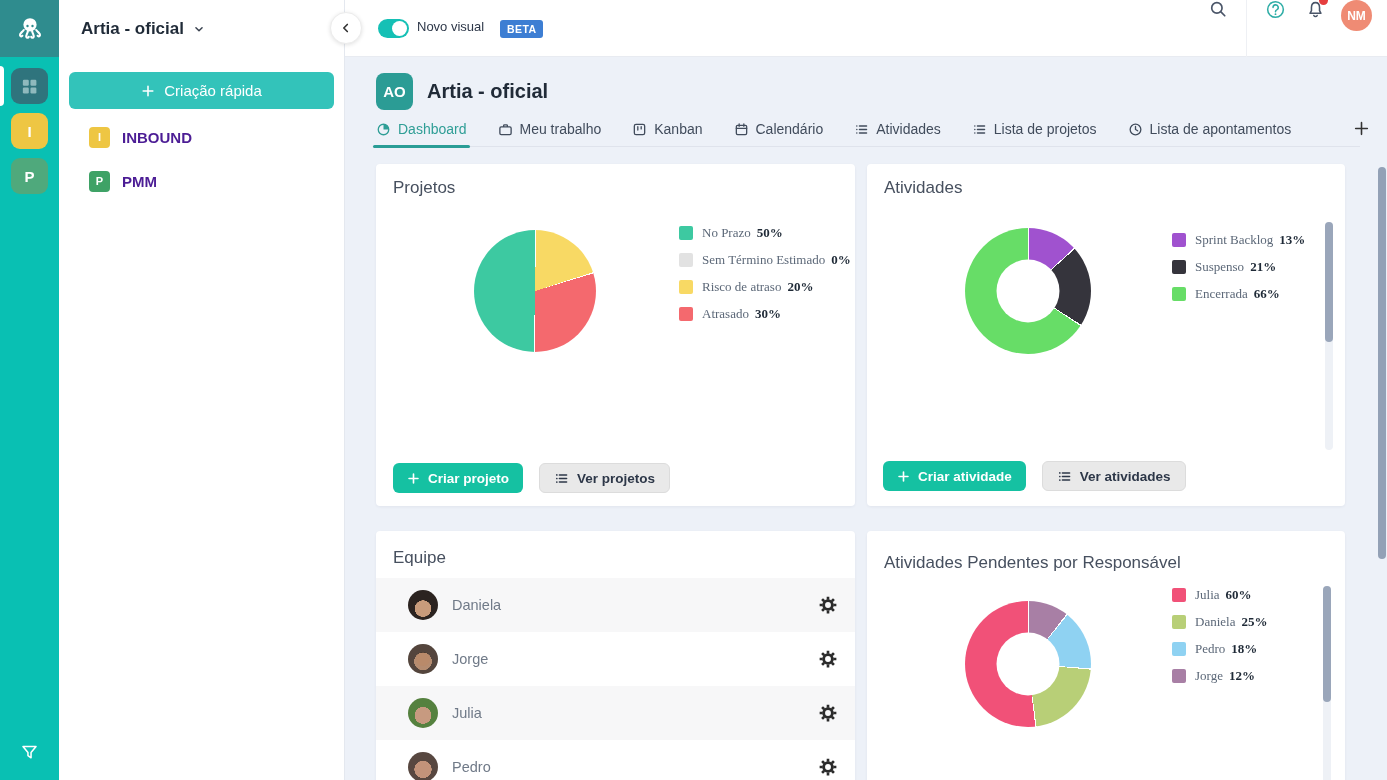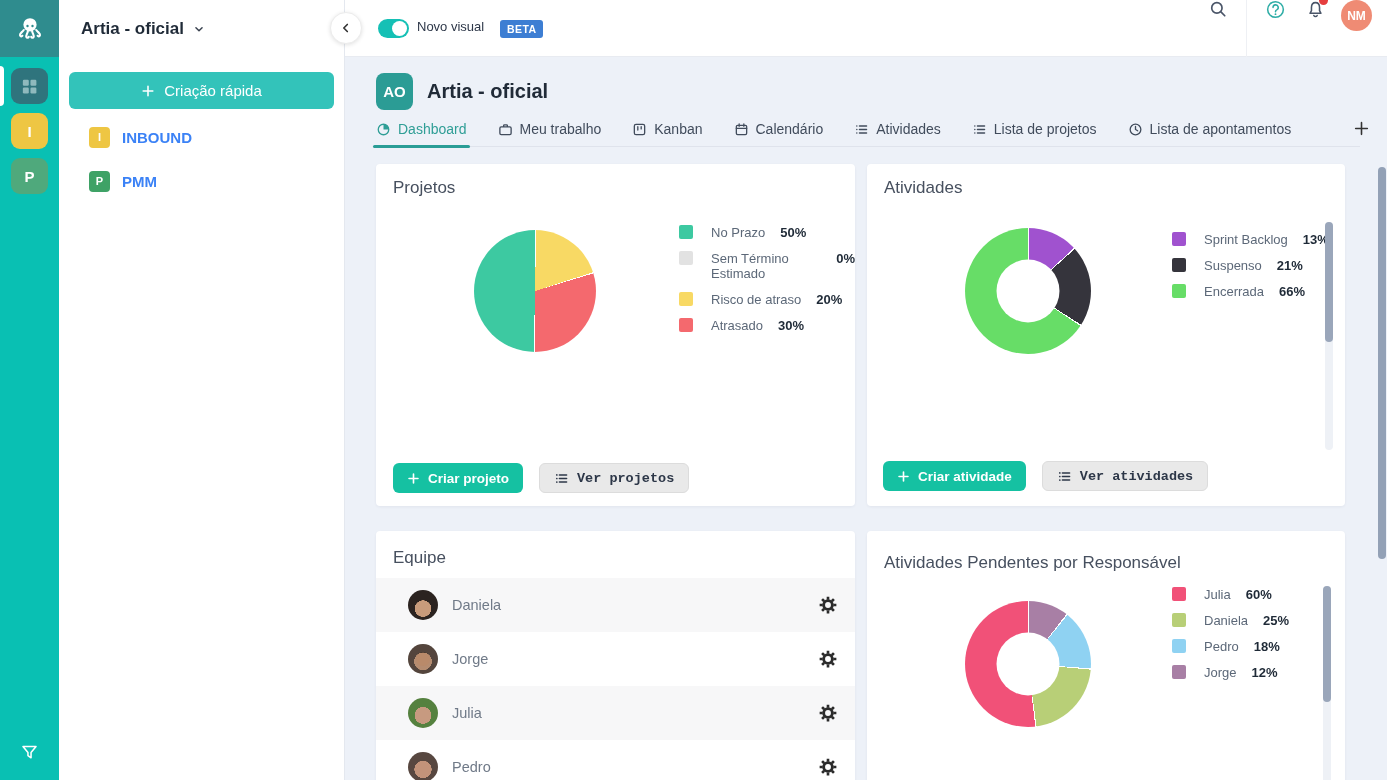--- a/index.html
+++ b/index.html
@@ -16,21 +16,21 @@
   .rail-filter { position:absolute; bottom:18px; left:0; width:59px; display:flex; justify-content:center; cursor:pointer; }
 
   
   .sidebar { position:absolute; left:59px; top:0; width:286px; height:780px; background:#fff; border-right:1px solid #e4e8ef; z-index:4; }
   .sb-head { height:57px; display:flex; align-items:center; padding-left:22px; gap:8px; cursor:pointer; }
   .sb-title { font-size:17px; font-weight:bold; color:#1f2a37; }
   .sb-quick { margin:15px 10px 0 10px; height:37px; background:#33c3ba; border-radius:6px; color:#fff; font-size:15px; display:flex; align-items:center; justify-content:center; gap:9px; cursor:pointer; }
   .sb-vertudo { margin:10px 9px 0 8px; height:35px; background:#e9eaec; border-radius:4px; display:flex; align-items:center; gap:10px; padding-left:14px; font-size:15px; color:#3a4350; cursor:pointer; }
   .sb-item { display:flex; align-items:center; gap:12px; padding-left:30px; height:44px; cursor:pointer; }
   .sb-badge { width:21px; height:21px; border-radius:4px; color:#fff; font-size:11px; font-weight:bold; display:flex; align-items:center; justify-content:center; }
-  .sb-item-label { font-size:15px; font-weight:600; color:#3b82f6; }
+  .sb-item-label { font-size:15px; font-weight:600; color:#4c1d95; }
 
   
   .topbar { position:absolute; left:345px; top:0; right:0; height:57px; background:#fff; border-bottom:1px solid #e8ebf1; z-index:6; }
   .collapse-btn { position:absolute; left:-15px; top:12px; width:32px; height:32px; border-radius:50%; background:#fff; border:1px solid #ececec; box-shadow:0 1px 4px rgba(0,0,0,.12); display:flex; align-items:center; justify-content:center; cursor:pointer; }
   .toggle { position:absolute; left:33px; top:19px; width:31px; height:19px; border-radius:10px; background:#15c0b5; cursor:pointer; }
   .toggle .knob { position:absolute; right:2px; top:2px; width:15px; height:15px; border-radius:50%; background:#fff; }
   .nv-label { position:absolute; left:72px; top:19px; font-size:13px; font-weight:500; color:#2d3748; }
   .beta { position:absolute; left:155px; top:20px; background:#3d7ed3; color:#fff; font-size:10.5px; font-weight:bold; letter-spacing:.4px; border-radius:3px; padding:3px 7px; }
   .tb-right { position:absolute; right:0; top:0; height:57px; display:flex; align-items:flex-start; }
   .tb-icon { width:40px; display:flex; justify-content:center; cursor:pointer; }
@@ -53,29 +53,29 @@
   .tab-add { padding-bottom:9px; cursor:pointer; display:flex; align-items:center; }
 
   .cards { display:grid; grid-template-columns:479px 478px; grid-template-rows:342px 330px; column-gap:12px; row-gap:25px; margin:17px 0 0 31px; }
   .card { position:relative; background:#fff; border-radius:4px; box-shadow:0 1px 3px rgba(30,40,60,.06); }
   .card-title { position:absolute; left:17px; top:14px; font-size:17px; color:#47505f; }
 
   .pie { position:absolute; border-radius:50%; }
   .donut-hole { position:absolute; left:50%; top:50%; width:50%; height:50%; transform:translate(-50%,-50%); border-radius:50%; background:#fff; pointer-events:none; }
 
   .legend { position:absolute; display:flex; flex-direction:column; gap:11px; }
-  .lg-row { display:flex; gap:18px; }
+  .lg-row { display:flex; align-items:center; gap:9px;font-family:Liberation Serif, serif; }
   .sw { width:14px; height:14px; border-radius:2px; flex:0 0 auto; }
   .lg-label { font-size:13px; color:#5c6878; }
   .lg-pct { font-size:13px; color:#1f2a37; margin-left:-3px; }
 
   .card-btns { position:absolute; left:17px; bottom:13px; display:flex; gap:16px; }
   .btn { height:30px; border-radius:6px; display:flex; align-items:center; gap:8px; padding:0 14px; font-size:13.5px; font-weight:bold; cursor:pointer; }
   .btn.primary { background:#15c1a2; color:#fff; }
-  .btn.secondary { background:#e9e9e9; color:#2d3748; border:1px solid #dcdcdc;font-family:Liberation Mono, monospace; }
+  .btn.secondary { background:#e9e9e9; color:#2d3748; border:1px solid #dcdcdc; }
 
   .card-scroll { position:absolute; width:8px; border-radius:4px; background:#eef1f6; }
   .card-scroll .thumb { position:absolute; left:0; width:8px; border-radius:4px; background:#9aa6ba; cursor:pointer; }
 
   .members { position:absolute; left:0; right:0; top:47px; }
   .member-row { position:relative; height:54px; display:flex; align-items:center; padding-left:32px; }
   .member-row:nth-child(odd) { background:#f7f7f8; }
   .m-avatar { width:30px; height:30px; border-radius:50%; flex:0 0 auto; }
   .av1 { background:radial-gradient(circle at 50% 62%, #c89b7b 0 34%, #2b2320 35%); }
   .av2 { background:radial-gradient(circle at 50% 58%, #b98a6a 0 38%, #4a3a30 39%); box-shadow:inset 0 0 0 8px rgba(160,160,160,.12); }

